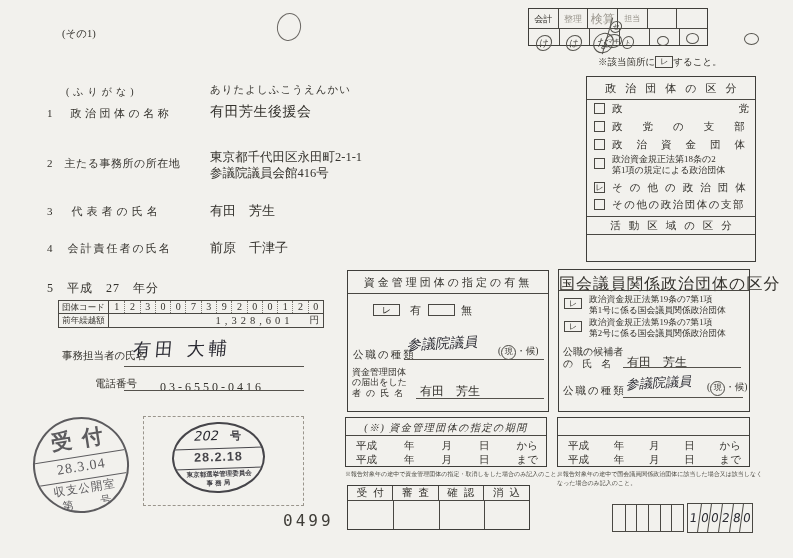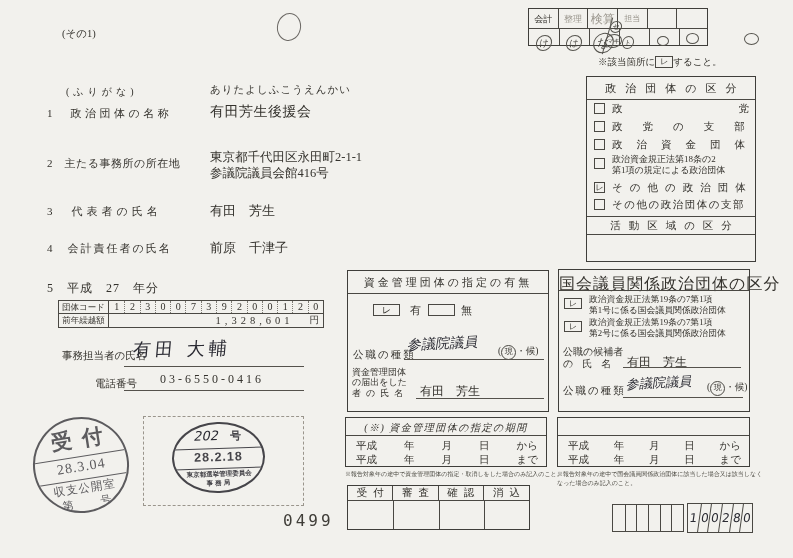--- a/index.html
+++ b/index.html
@@ -130,21 +130,21 @@
     <div style="position:absolute;left:42px;top:13px;right:0;height:13px;display:flex;align-items:center;justify-content:flex-end;gap:8px;">
       <span style="font-size:10.5px;letter-spacing:4px;">1,328,601</span>
       <span style="font-size:9.5px;margin:0 4px 0 8px;">円</span>
     </div>
   </div>
 
   <div class="abs nw" style="left:62px;top:349px;font-size:10.5px;">事務担当者の氏名</div>
   <div class="abs nw hand" style="left:133px;top:337px;font-size:18px;letter-spacing:4px;transform:skewX(-6deg) rotate(-1deg);">有田 大輔</div>
   <div class="ul" style="left:124px;top:336px;width:180px;height:30px;"></div>
   <div class="abs nw" style="left:95px;top:377px;font-size:10.5px;">電話番号</div>
-  <div class="abs nw" style="left:160px;top:372px;font-size:12px;letter-spacing:3px;">03-6550-0416</div>
+  <div class="abs nw" style="left:160px;top:380px;font-size:12px;letter-spacing:3px;">03-6550-0416</div>
   <div class="ul" style="left:124px;top:361px;width:180px;height:29px;"></div>
 
   <div class="bx" style="left:347px;top:270px;width:202px;height:142px;">
     <div class="abs ctr nw" style="left:0;right:0;top:4px;font-size:11px;letter-spacing:3px;">資金管理団体の指定の有無</div>
     <div class="line" style="left:0;right:0;top:22px;border-top-width:1.4px;"></div>
     <div class="cb" style="left:25px;top:33px;width:27px;height:12px;font-size:9px;">レ</div>
     <div class="abs nw" style="left:62px;top:32px;font-size:11px;">有</div>
     <div class="cb" style="left:80px;top:33px;width:27px;height:12px;"></div>
     <div class="abs nw" style="left:113px;top:32px;font-size:11px;">無</div>
     <div class="abs nw" style="left:5px;top:77px;font-size:10.5px;letter-spacing:2px;">公職の種類</div>

